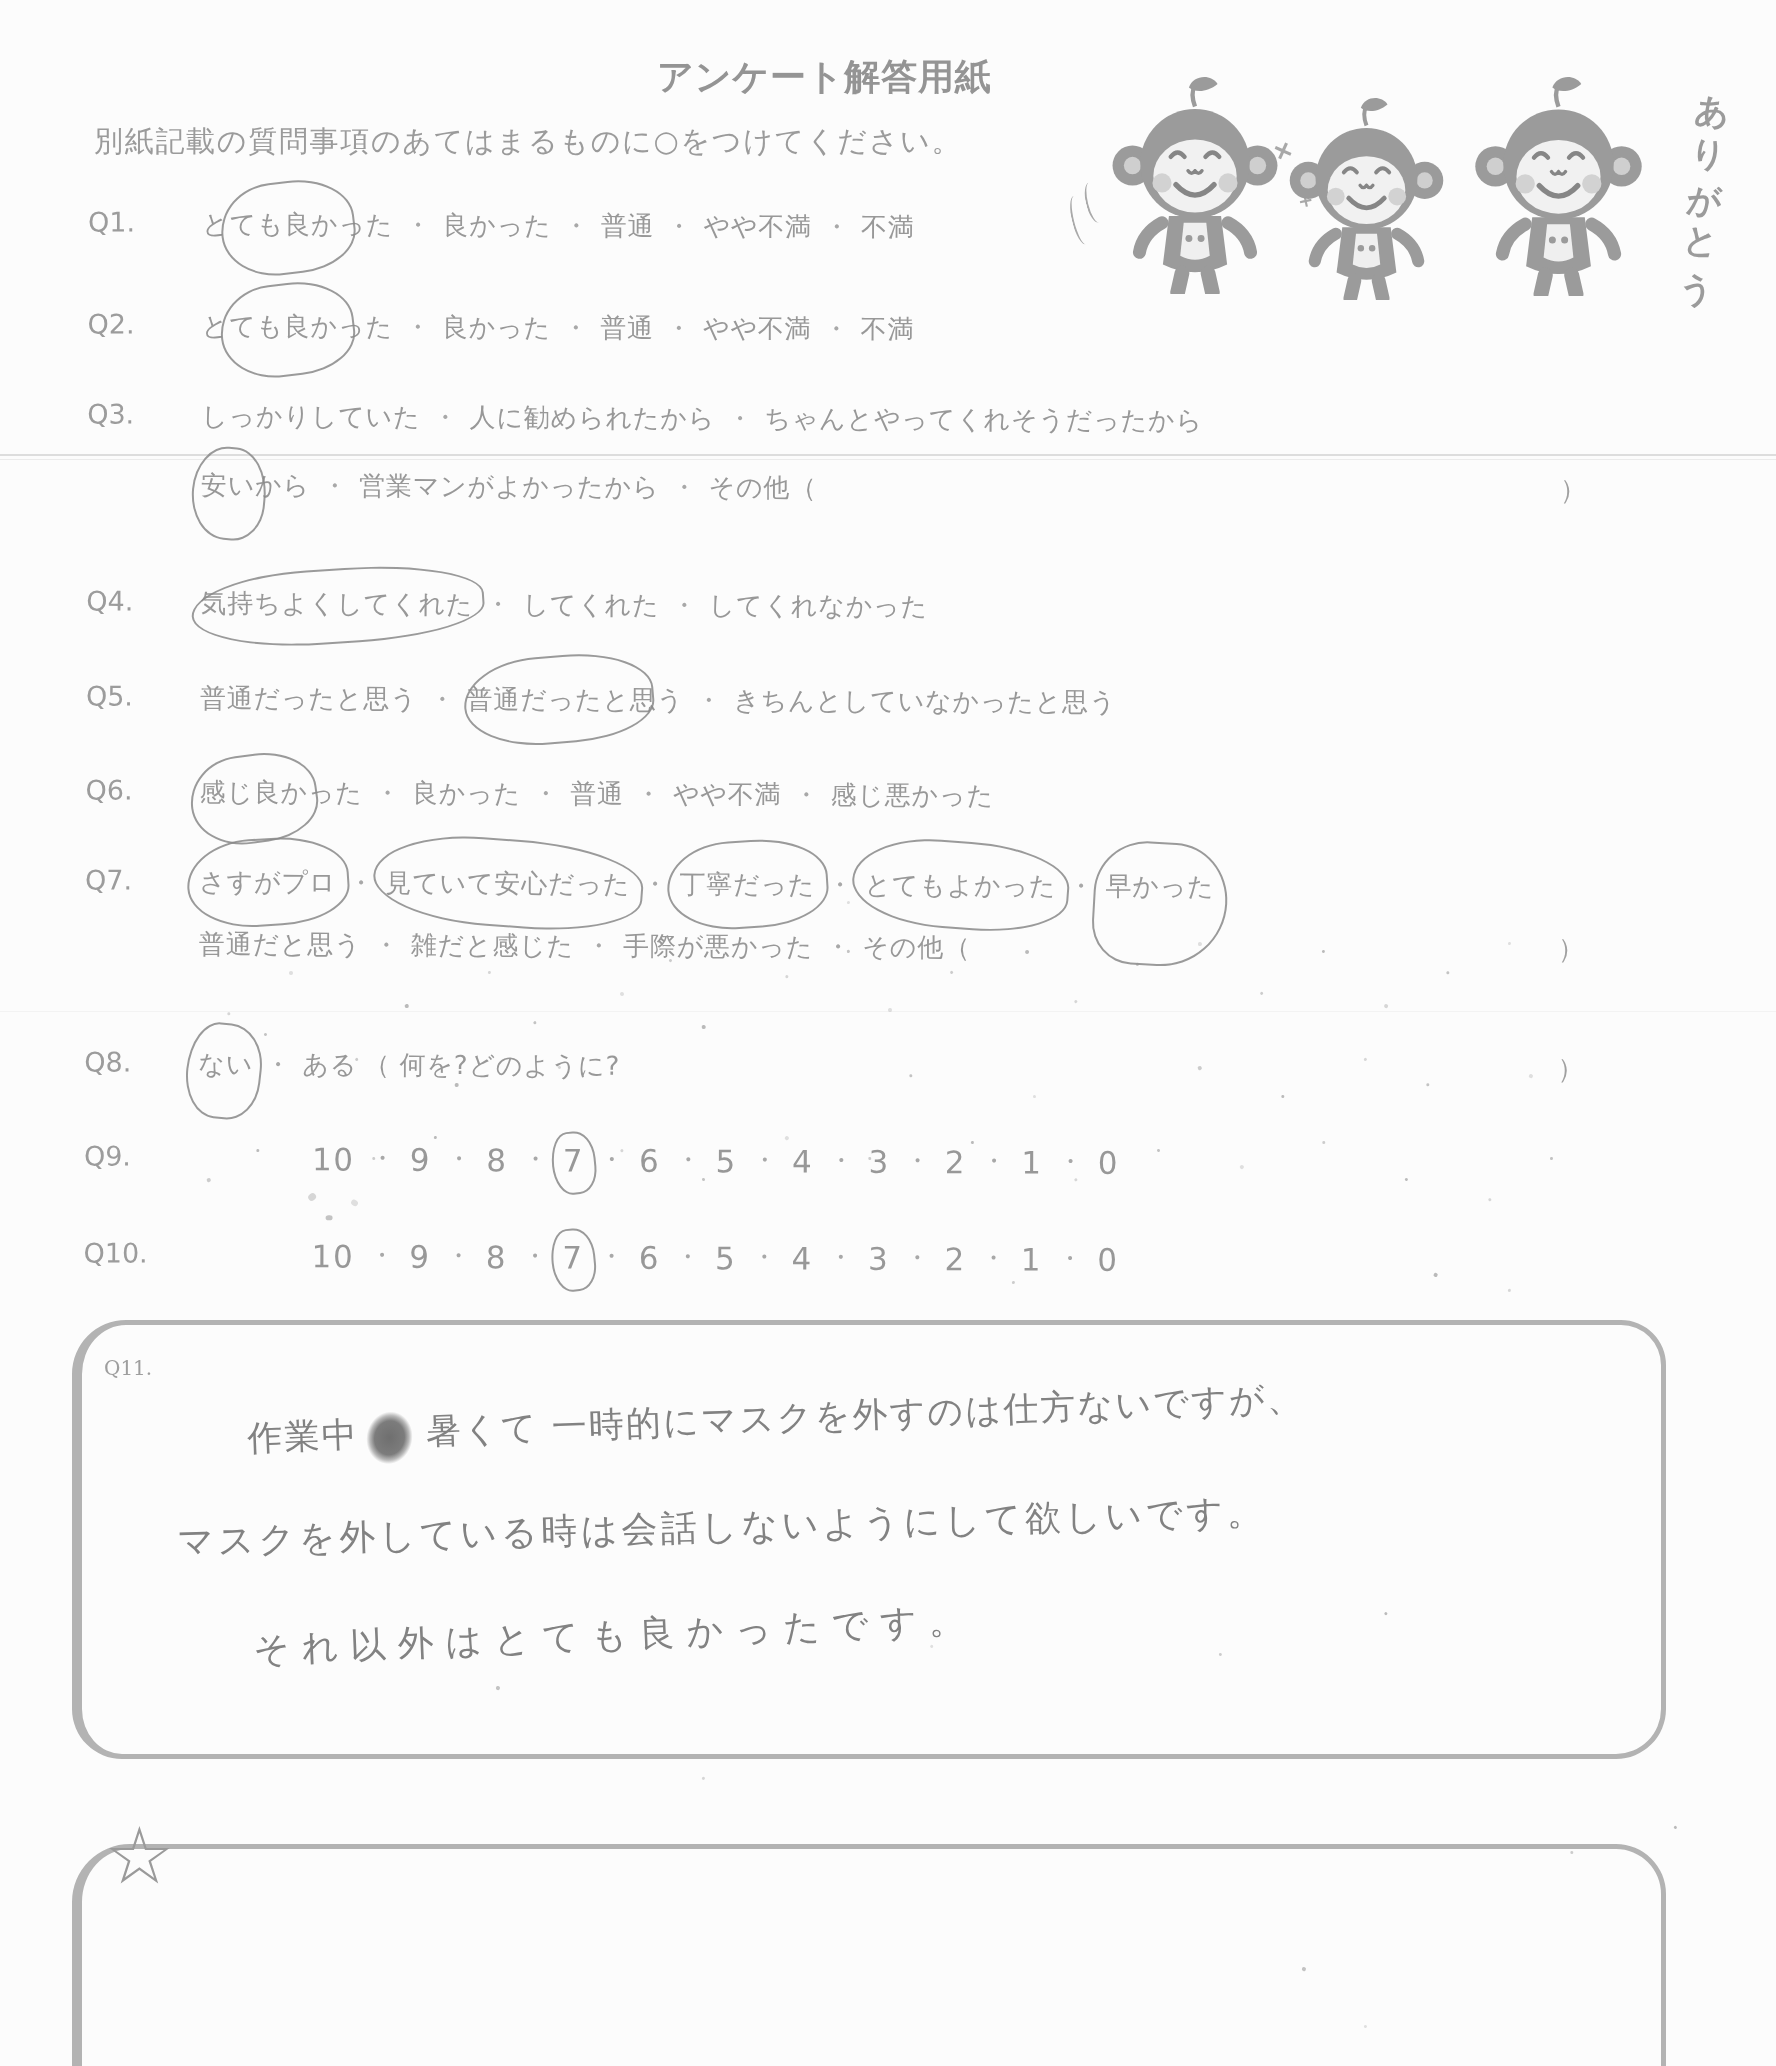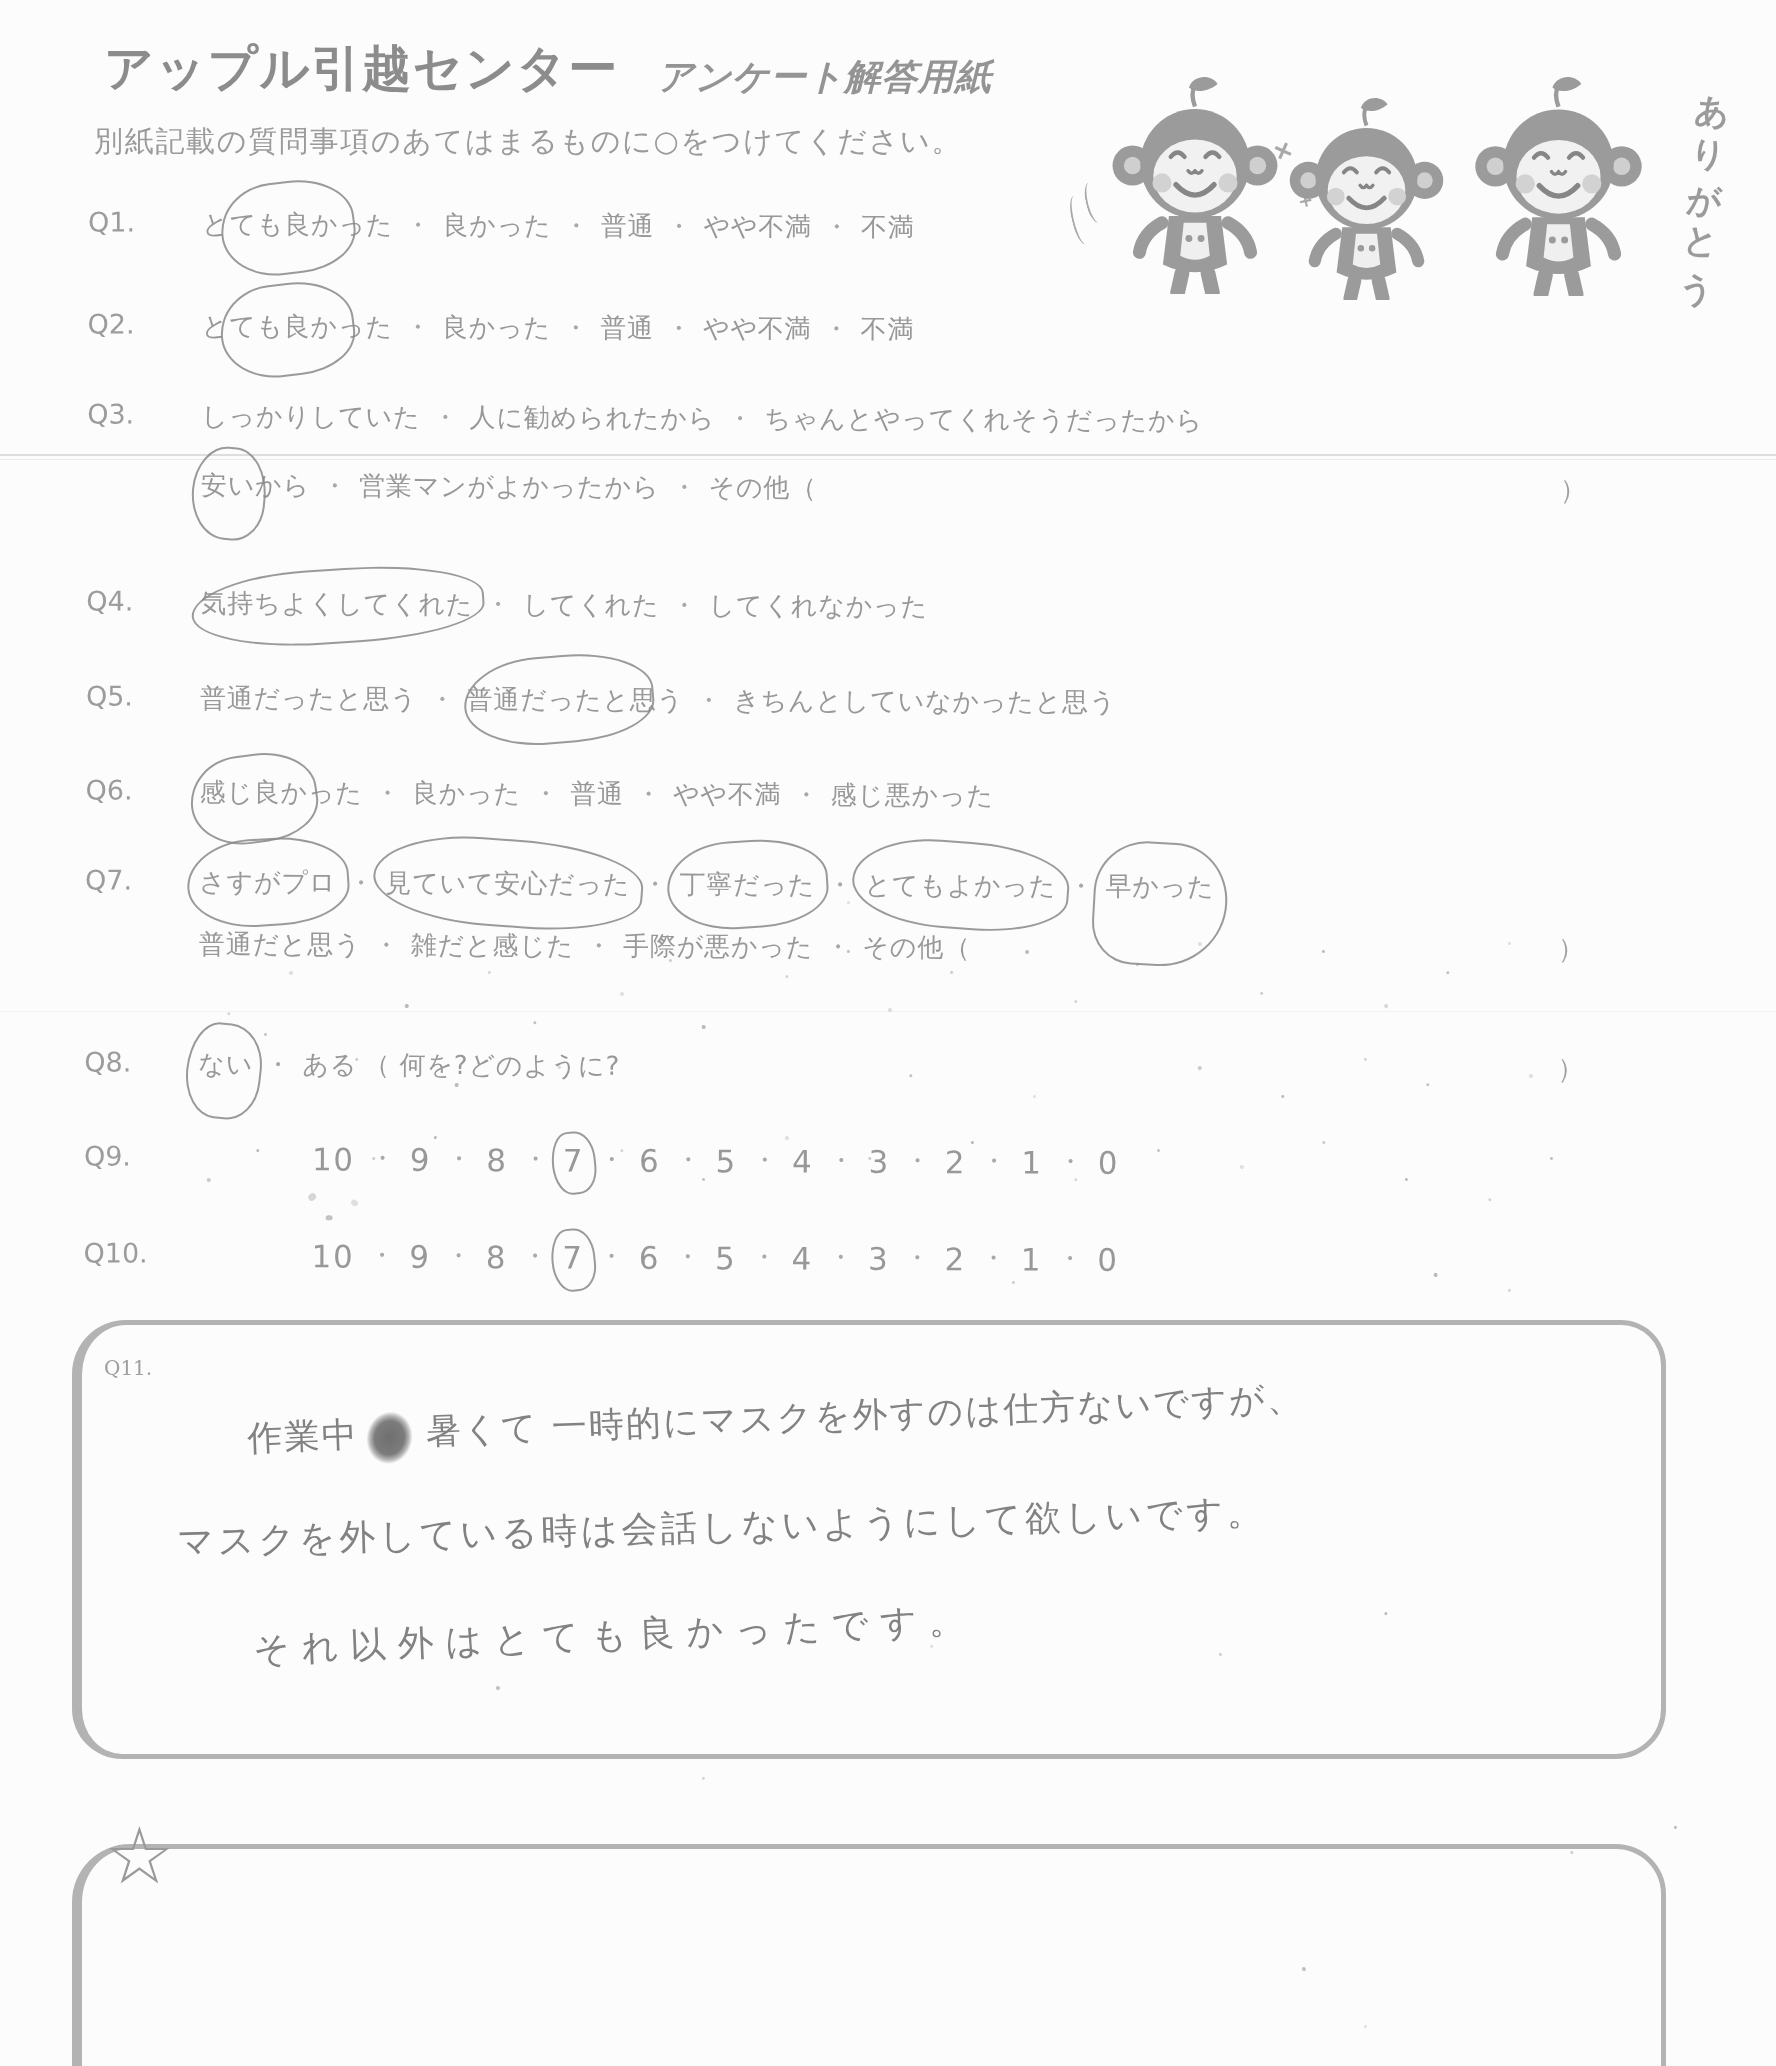--- a/index.html
+++ b/index.html
@@ -5,21 +5,21 @@
   html,body{margin:0;padding:0;background:#e8e8e8;}
   .page{
     position:relative;width:1776px;height:2508px;margin:0 auto;
     background:#fcfcfc;overflow:hidden;
     font-family:"DejaVu Sans","Liberation Sans",sans-serif;
     color:#969696;
   }
   .abs{position:absolute;}
   
   .brand{left:104px;top:36px;font-size:49px;font-weight:bold;color:#8c8c8c;letter-spacing:1.7px;}
-  .form-title{left:657px;top:53px;font-size:36px;font-weight:bold;color:#949494;letter-spacing:0.8px;font-style:italic;}
+  .form-title{left:657px;top:53px;font-size:36px;font-weight:bold;color:#949494;letter-spacing:0.8px;}
   .instruction{left:94px;top:122px;font-size:29px;color:#9b9b9b;letter-spacing:1.7px;}
   
   .qs{position:absolute;left:0;top:0;width:100%;height:100%;transform:rotate(.25deg);transform-origin:0 0;}
   .qrow{position:absolute;left:89px;width:1636px;display:flex;align-items:flex-start;font-size:26px;color:#989898;white-space:nowrap;}
   .qlabel{width:114px;flex:0 0 auto;font-size:27px;color:#9c9c9c;}
   .opt{position:relative;letter-spacing:0.8px;}
   .sep{margin:0 11.6px;color:#a8a8a8;}
   .close-paren{position:absolute;left:1473px;top:-2.5px;color:#a0a0a0;font-size:27px;}
   .num{position:relative;font-size:31px;letter-spacing:1.7px;}
   .nsep{margin:0 15px;color:#a8a8a8;font-size:25px;}
@@ -68,21 +68,20 @@
   .sl1{top:454px;height:2.1px;opacity:.85;}
   .sl2{top:459px;height:1.2px;opacity:.45;}
   .sl3{top:1011px;height:1.2px;opacity:.22;}
   .dot{position:absolute;background:#949494;border-radius:50%;}
 </style>
 </head>
 <body>
 
 <div class="page">
 
-  <div class="abs brand">アップル引越センター</div>
   <div class="abs form-title">アンケート解答用紙</div>
   <div class="abs instruction">別紙記載の質問事項のあてはまるものに○をつけてください。</div>
 
   <div class="abs monkeys">
     <svg width="0" height="0" aria-hidden="true">
         <defs>
       <g id="monkey-shape">
         <path d="M93 12 C98 -2 118 -4 126 8 C114 18 100 18 93 12 Z" fill="#9b9b9b"></path>
         <path d="M100 34 C97 26 95 18 100 10" stroke="#9b9b9b" stroke-width="5" fill="none"></path>
         <circle cx="28" cy="102" r="23" fill="#9b9b9b"></circle>

